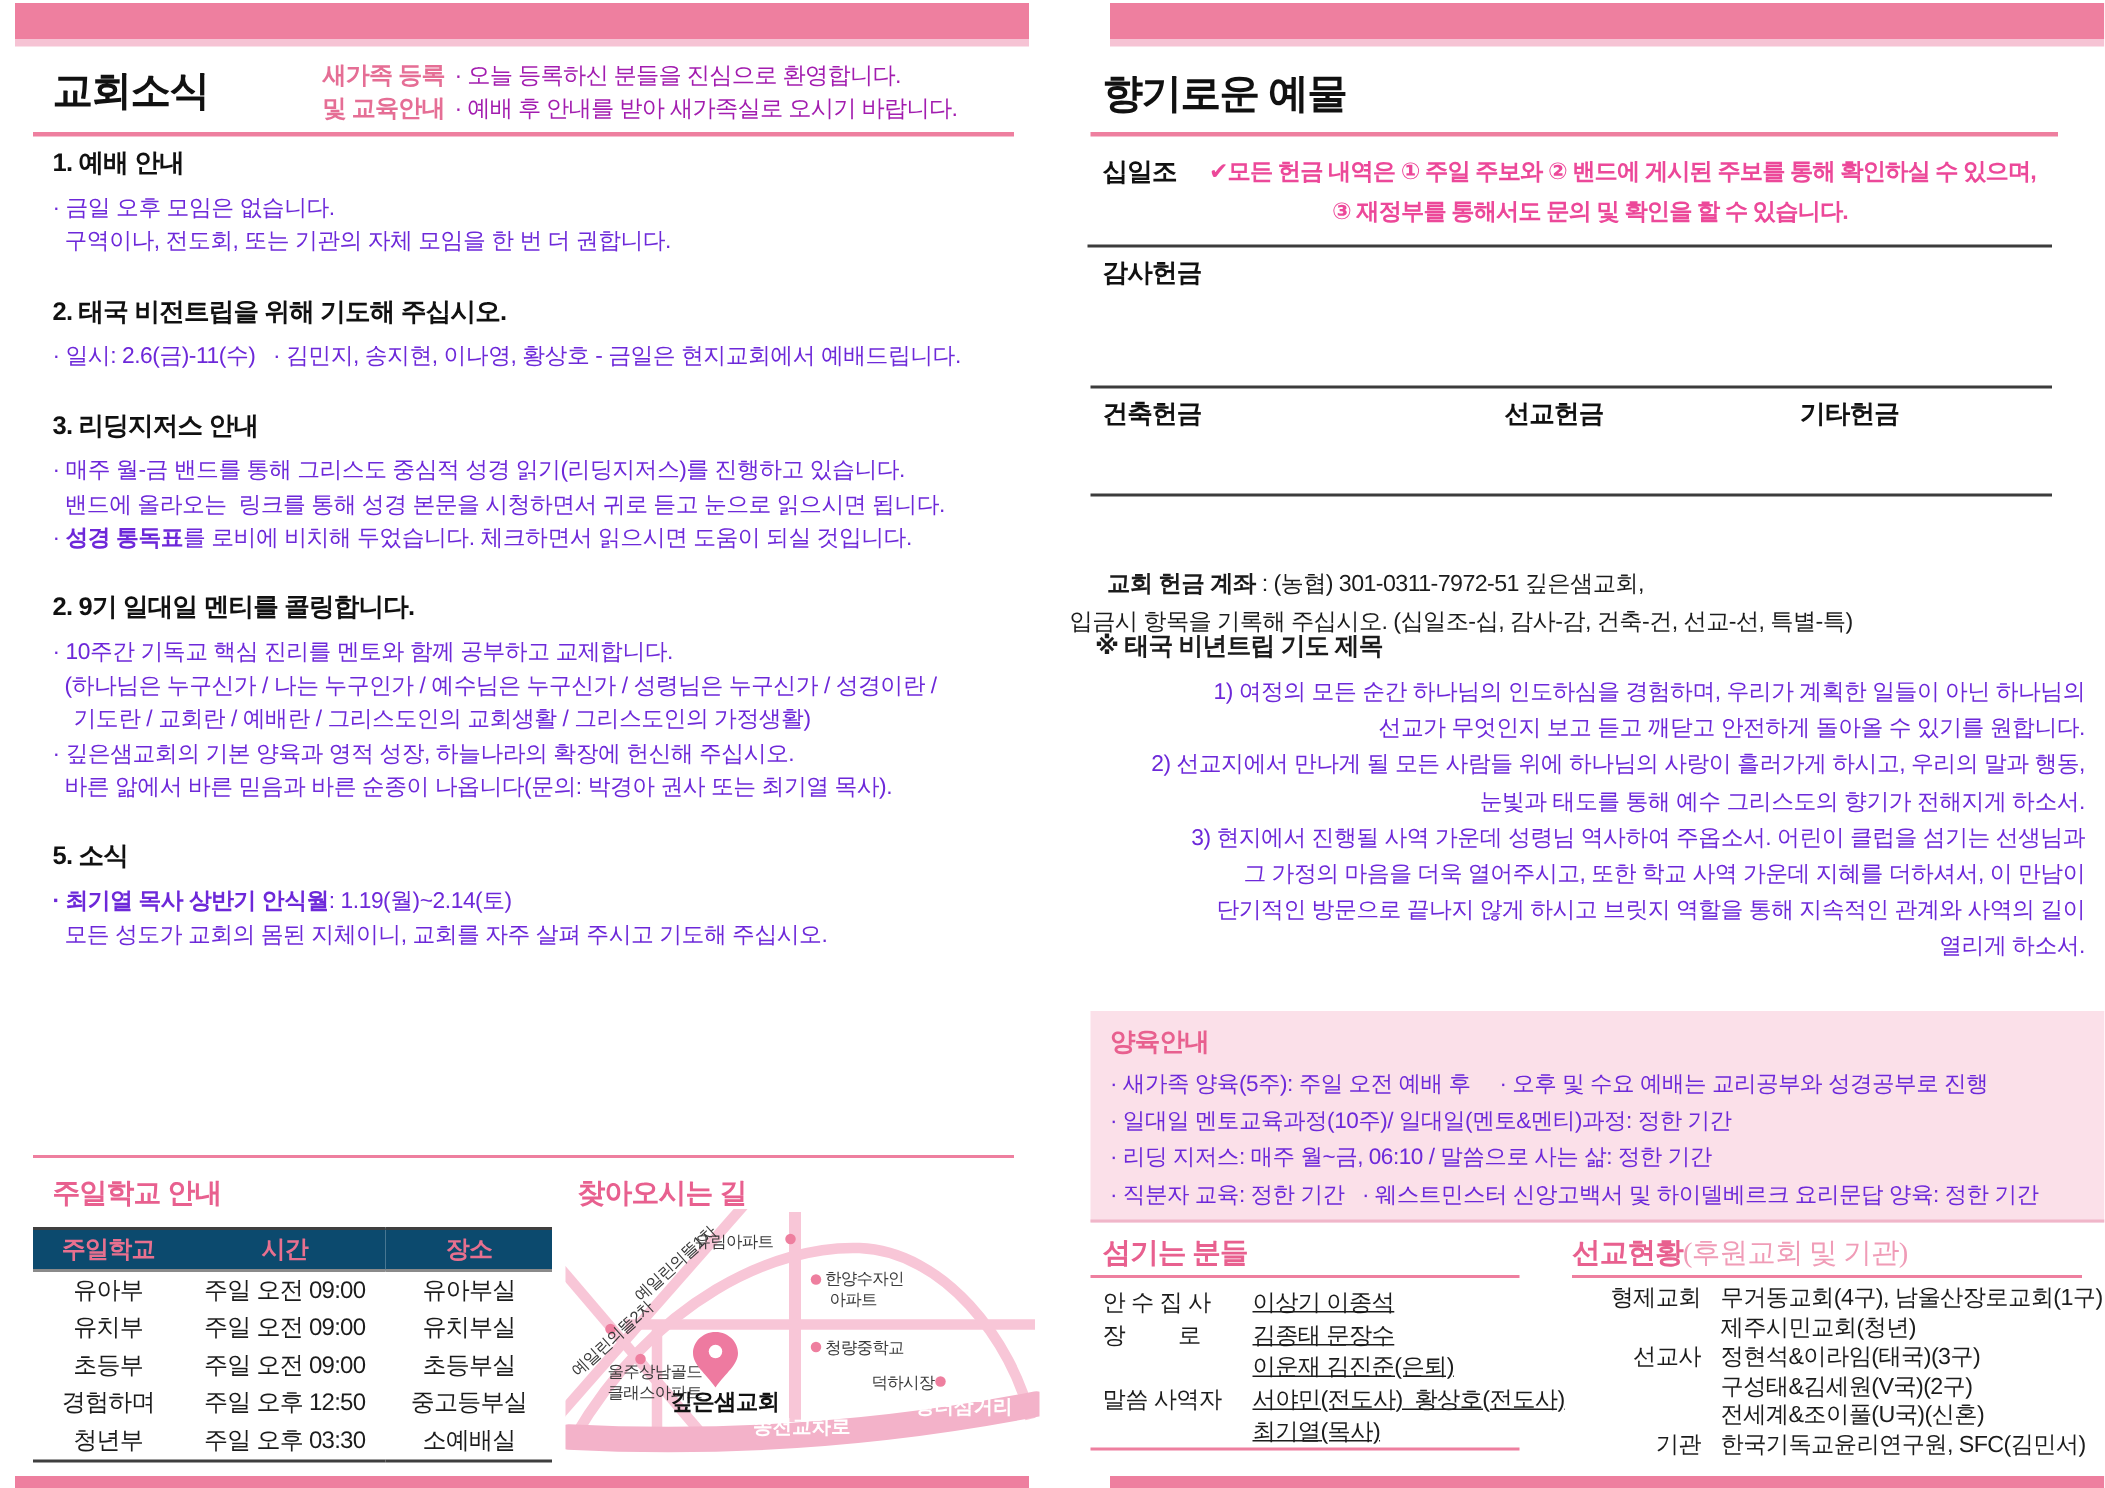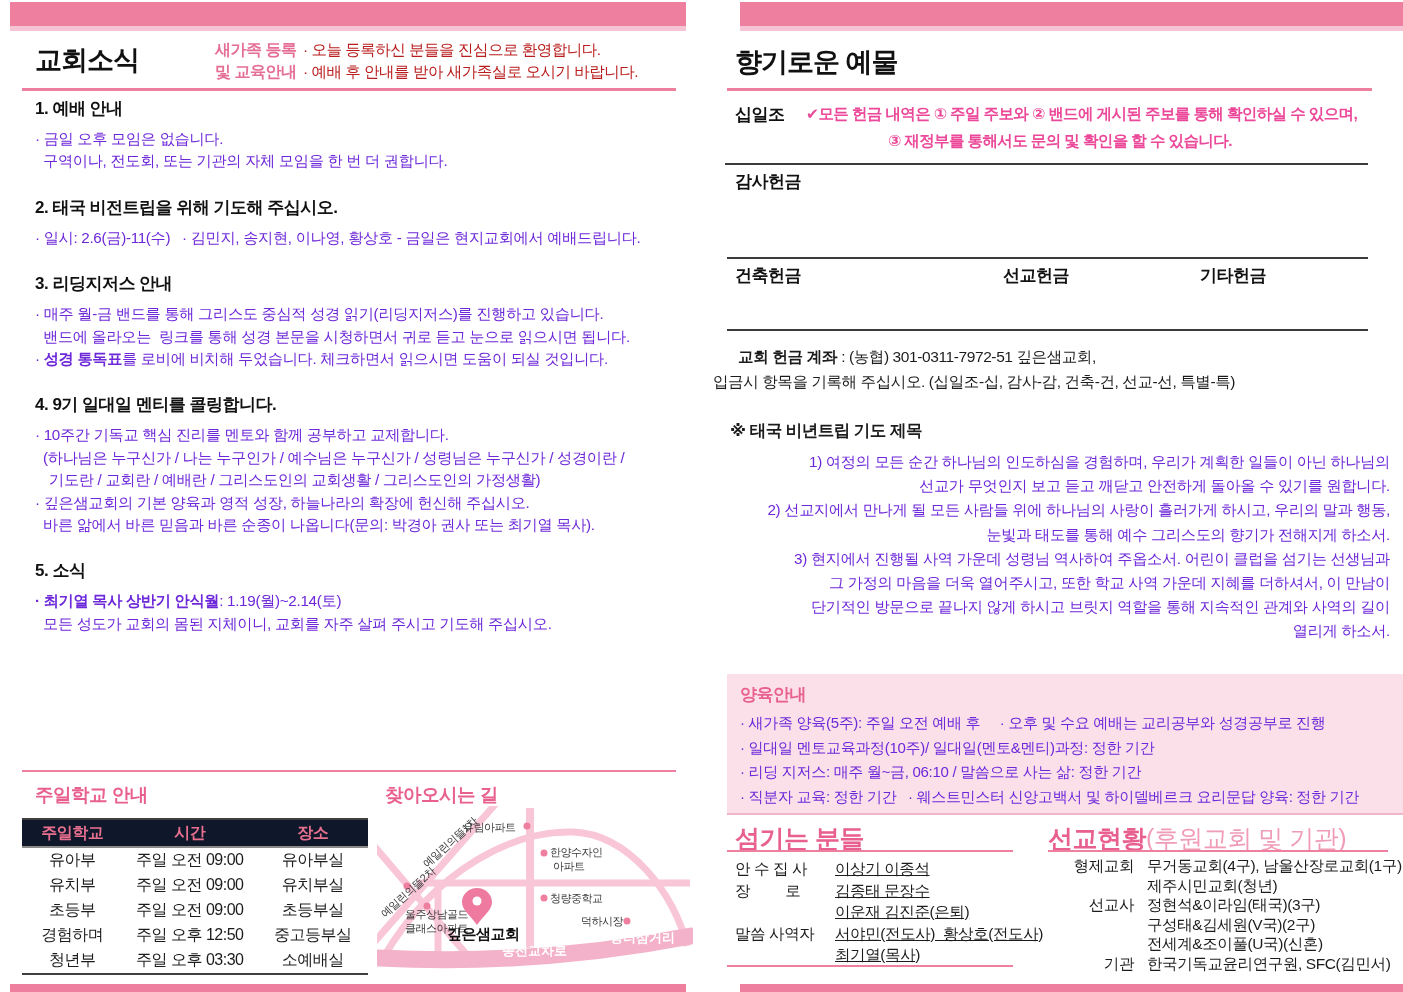--- a/index.html
+++ b/index.html
@@ -7,53 +7,53 @@
         font-family:"Liberation Sans","DejaVu Sans",sans-serif;color:#1c1c1c;}
   .abs{position:absolute;}
   .bar{position:absolute;height:24px;background:#ee7f9f;}
   .bar-edge{position:absolute;height:5px;background:#f6c3d4;}
   .bar-bottom{position:absolute;height:8px;background:#ee7f9f;}
   .page-title{position:absolute;font-size:27px;font-weight:bold;color:#111;letter-spacing:-1px;}
   .pink-divider{position:absolute;height:3px;background:#ee7f9f;}
   .gray-line{position:absolute;height:2px;background:#3c3c3c;}
   .pink-line{position:absolute;height:2px;background:#ee7f9f;}
   .nc-label{position:absolute;font-size:16px;font-weight:bold;color:#e56e95;letter-spacing:-0.5px;}
-  .nc-bullet{position:absolute;font-size:15.5px;color:#b91c1c;letter-spacing:-0.5px;white-space:pre;}
+  .nc-bullet{position:absolute;font-size:15.5px;color:#a21caf;letter-spacing:-0.5px;white-space:pre;}
   .sections{position:absolute;left:35px;top:96px;width:650px;}
   .sec{margin:0 0 22px 0;}
   .sec.extra{margin-top:14px;}
   .sec h2{margin:0 0 6px 0;font-size:17px;line-height:26px;font-weight:bold;color:#111;letter-spacing:-0.5px;}
   .ln{font-size:15.2px;line-height:22.4px;letter-spacing:-0.3px;white-space:pre-wrap;color:#6d28d9;}
   .ind{padding-left:8px;}
   .ind2{padding-left:14px;}
   .big-label{position:absolute;font-size:17px;font-weight:bold;color:#111;letter-spacing:-0.5px;}
   .red{position:absolute;font-size:15.5px;font-weight:bold;color:#ec4899;letter-spacing:-0.6px;white-space:pre;}
-  .acct{position:absolute;font-size:15.5px;letter-spacing:-0.4px;white-space:pre;}
+  .acct{position:absolute;font-size:15.5px;letter-spacing:-0.4px;white-space:pre;margin-top:32px;}
   .prayer{position:absolute;left:730px;top:420px;width:660px;}
   .prayer h3{margin:0 0 8px 0;font-size:16.5px;font-weight:bold;letter-spacing:-0.5px;}
   .prayer .ln{font-size:15.2px;line-height:24.2px;text-align:right;}
   .prayer .cont{padding-left:19px;}
   .nurture{position:absolute;left:727px;top:674px;width:686px;height:141px;background:#fbe0e9;
            border-bottom:2px solid #f0b6c9;box-sizing:border-box;padding:9px 13px;}
   .nurture h3{margin:0 0 5px 0;font-size:17px;font-weight:bold;color:#e8608f;letter-spacing:-0.5px;}
   .nurture .ln{font-size:15px;line-height:24.5px;white-space:pre;}
-  .sub-head{position:absolute;font-size:25px;font-weight:bold;color:#e8608f;letter-spacing:-0.5px;}
+  .sub-head{position:absolute;font-size:19px;font-weight:bold;color:#e8608f;letter-spacing:-0.5px;font-family:Liberation Serif, serif;}
   .sub-head .lite{font-weight:normal;color:#f09cb7;}
   .roster{position:absolute;}
   .roster .rrow{display:flex;font-size:15.5px;letter-spacing:-0.4px;}
   .servants .rrow{line-height:21.5px;}
   .missions .rrow{line-height:19.6px;}
   .servants .role{width:86px;white-space:pre;}
   .servants .nm{margin-left:14px;white-space:pre;text-decoration:underline;}
   .missions .role{width:74px;text-align:right;white-space:pre;}
   .missions .nm{margin-left:13px;white-space:pre;}
   .ss-title{position:absolute;font-size:18.5px;font-weight:bold;color:#e8608f;letter-spacing:-0.5px;}
   .ss-table{position:absolute;left:22px;top:818px;width:346px;border-collapse:collapse;
             border-top:2px solid #3f3f3f;border-bottom:2px solid #3f3f3f;font-size:16px;letter-spacing:-0.5px;}
-  .ss-table th{background:#0f172a;color:#e8708f;font-weight:bold;height:24px;
+  .ss-table th{background:#0c4a6e;color:#e8708f;font-weight:bold;height:24px;
                border-bottom:2px solid #8a8a8a;text-align:center;}
   .ss-table td{height:23px;text-align:center;color:#1c1c1c;white-space:pre;}
   .map-title{position:absolute;font-size:18.5px;font-weight:bold;color:#e8608f;letter-spacing:-0.5px;}
   .map-lbl{font-size:11px;fill:#3a3a3a;letter-spacing:-0.5px;}
   .map-road-lbl{font-size:13px;font-weight:bold;fill:#ffffff;letter-spacing:0px;}
   .map-church{font-size:15px;font-weight:bold;fill:#111;letter-spacing:-0.5px;}
   b{letter-spacing:-0.3px;}
 </style>
 </head>
 <body>
@@ -84,21 +84,21 @@
       <h2>2. 태국 비전트립을 위해 기도해 주십시오.</h2>
       <div class="ln">· 일시: 2.6(금)-11(수)   · 김민지, 송지현, 이나영, 황상호 - 금일은 현지교회에서 예배드립니다.</div>
     </div>
     <div class="sec">
       <h2>3. 리딩지저스 안내</h2>
       <div class="ln">· 매주 월-금 밴드를 통해 그리스도 중심적 성경 읽기(리딩지저스)를 진행하고 있습니다.</div>
       <div class="ln ind">밴드에 올라오는  링크를 통해 성경 본문을 시청하면서 귀로 듣고 눈으로 읽으시면 됩니다.</div>
       <div class="ln"><span>· </span><b>성경 통독표</b><span>를 로비에 비치해 두었습니다. 체크하면서 읽으시면 도움이 되실 것입니다.</span></div>
     </div>
     <div class="sec">
-      <h2>4. 9기 일대일 멘티를 콜링합니다.</h2>
+      <h2>2. 9기 일대일 멘티를 콜링합니다.</h2>
       <div class="ln">· 10주간 기독교 핵심 진리를 멘토와 함께 공부하고 교제합니다.</div>
       <div class="ln ind">(하나님은 누구신가 / 나는 누구인가 / 예수님은 누구신가 / 성령님은 누구신가 / 성경이란 /</div>
       <div class="ln ind2">기도란 / 교회란 / 예배란 / 그리스도인의 교회생활 / 그리스도인의 가정생활)</div>
       <div class="ln">· 깊은샘교회의 기본 양육과 영적 성장, 하늘나라의 확장에 헌신해 주십시오.</div>
       <div class="ln ind">바른 앎에서 바른 믿음과 바른 순종이 나옵니다(문의: 박경아 권사 또는 최기열 목사).</div>
     </div>
     <div class="sec extra">
       <h2>5. 소식</h2>
       <div class="ln"><b>· 최기열 목사 상반기 안식월</b><span>: 1.19(월)~2.14(토)</span></div>
       <div class="ln ind">모든 성도가 교회의 몸된 지체이니, 교회를 자주 살펴 주시고 기도해 주십시오.</div>

